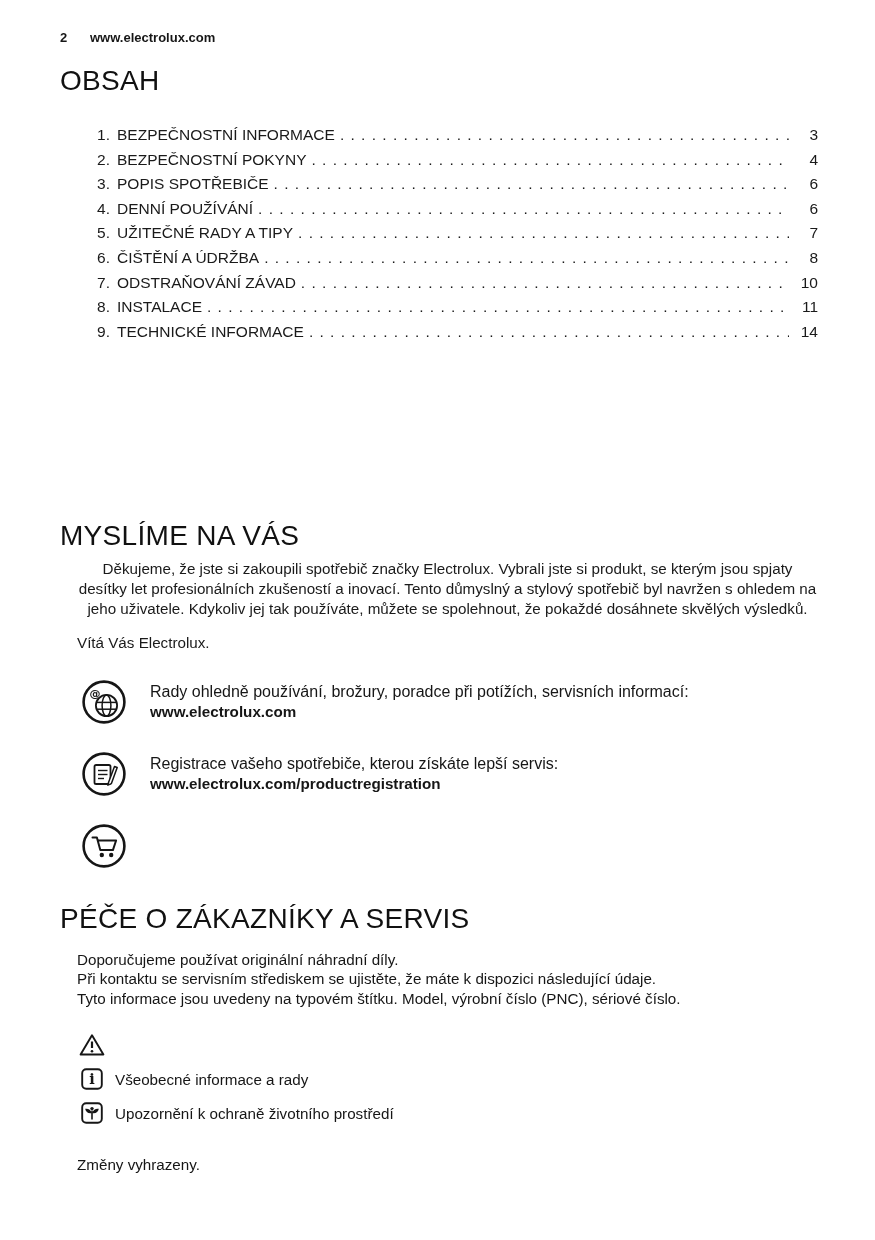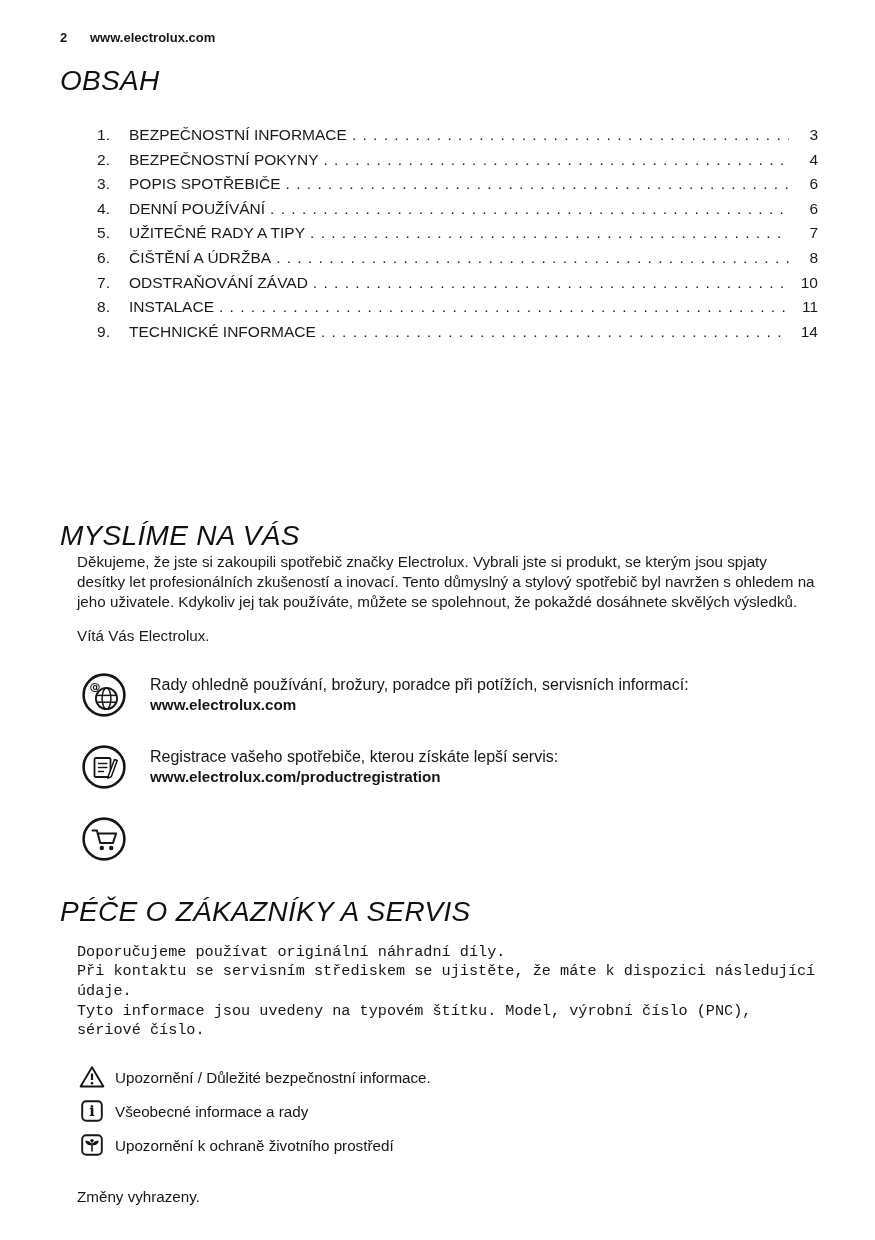--- a/index.html
+++ b/index.html
@@ -10,52 +10,52 @@
     font-family:"Liberation Sans", sans-serif;
     overflow:hidden;
   }
   .page { padding:30px 57px 0 60px; }
 
   
   .running-head { display:flex; align-items:baseline; font-size:13px; font-weight:bold; }
   .running-head .pageno { width:30px; }
 
   
-  .big-title { font-size:28px; font-weight:400; letter-spacing:0.3px; color:#111;font-style:italic; }
+  .big-title { font-size:28px; font-weight:400; letter-spacing:0.3px; color:#111; }
   .toc-title { margin-top:20px; }
 
   
   .toc-list { margin-top:26px; padding-left:28px; }
   .toc-item { display:flex; align-items:baseline; font-size:15.5px; line-height:24.6px; color:#1a1a1a; }
   .toc-num { width:22px; text-align:right; margin-right:7px; flex:none; }
-  .toc-label { flex:none; white-space:nowrap;margin-left:12px; }
+  .toc-label { flex:none; white-space:nowrap; }
   .toc-leader { flex:1 1 auto; overflow:hidden; white-space:nowrap; margin:0 5px; }
   .toc-leader::after {
     content:". . . . . . . . . . . . . . . . . . . . . . . . . . . . . . . . . . . . . . . . . . . . . . . . . . . . . . . . . . . . . . . . . . . . . . . . . . . . . . . . . . . . . . . . . . . . . . . . . . . . . . . . . . . . . . . . . . . . . . . . . . . . . . . . . . . . . . . .";
     letter-spacing:1px;
   }
   .toc-page { flex:none; width:24px; text-align:right; }
 
   
   .section-we { margin-top:176px; }
   .indent { margin-left:17px; }
   .body-text { font-size:15.2px; line-height:19.6px; color:#1a1a1a; }
-  .intro-para { margin-top:0; max-width:772px; }
+  .intro-para { margin-top:7px; max-width:772px;text-align:center; }
   .welcome-line { margin-top:15px; }
   .visit-line { margin-top:15px; font-weight:bold; }
 
   .link-row { display:flex; align-items:flex-start; margin-top:24px; margin-left:21px; }
   .link-icon { flex:none; width:46px; height:46px; margin-top:2px; }
   .link-texts { margin-left:23px; padding-top:5px; }
   .link-desc { font-size:16px; line-height:20px; }
   .link-url { font-size:15.2px; line-height:20px; font-weight:bold; }
 
   
   .section-care { margin-top:34px; }
-  .care-lines { margin-top:15px;font-family:Liberation Mono, monospace; }
+  .care-lines { margin-top:15px; }
   .care-line { font-size:15.2px; line-height:19.6px; }
 
   .note-rows { margin-top:24px; margin-left:19px; }
   .note-row { display:flex; align-items:center; margin-bottom:9px; }
   .note-icon { flex:none; width:26px; height:25px; display:flex; align-items:center; justify-content:center; }
   .note-text { margin-left:10px; font-size:15.2px; }
 
   .footer-line { margin-top:30px; font-size:15.2px; }
 
   svg { display:block; }
@@ -190,21 +190,20 @@
 
     <div class="note-rows">
       <div class="note-row">
         <span class="note-icon">
           <svg width="26" height="24" viewBox="0 0 26 24">
             <path d="M13 2.2 L24.4 21.5 H1.6 Z" fill="none" stroke="#161616" stroke-width="1.9" stroke-linejoin="round"></path>
             <line x1="13" y1="8.5" x2="13" y2="15" stroke="#161616" stroke-width="2.2"></line>
             <circle cx="13" cy="18.3" r="1.3" fill="#161616"></circle>
           </svg>
         </span>
-        <span class="note-text">Upozornění / Důležité bezpečnostní informace.</span>
       </div>
       <div class="note-row">
         <span class="note-icon">
           <svg width="22" height="22" viewBox="0 0 22 22">
             <rect x="1.2" y="1.2" width="19.6" height="19.6" rx="4" fill="none" stroke="#161616" stroke-width="1.9"></rect>
             <text x="11" y="16.4" font-size="14.5" font-weight="bold" font-family="DejaVu Serif, serif" text-anchor="middle" fill="#161616">i</text>
           </svg>
         </span>
         <span class="note-text">Všeobecné informace a rady</span>
       </div>

